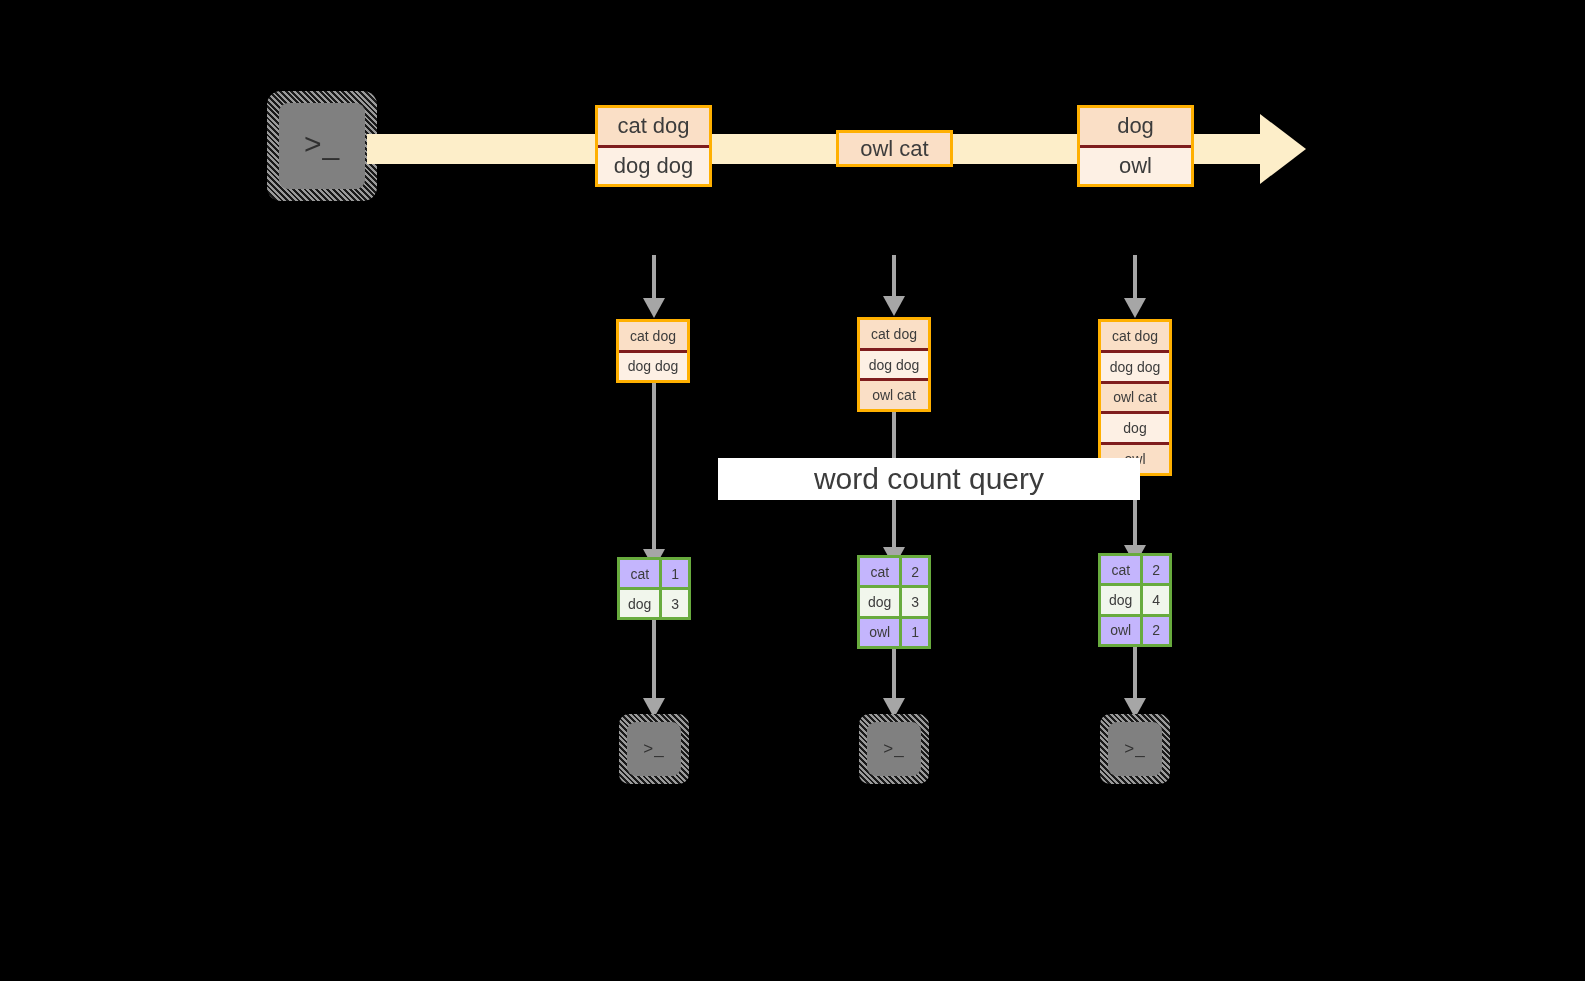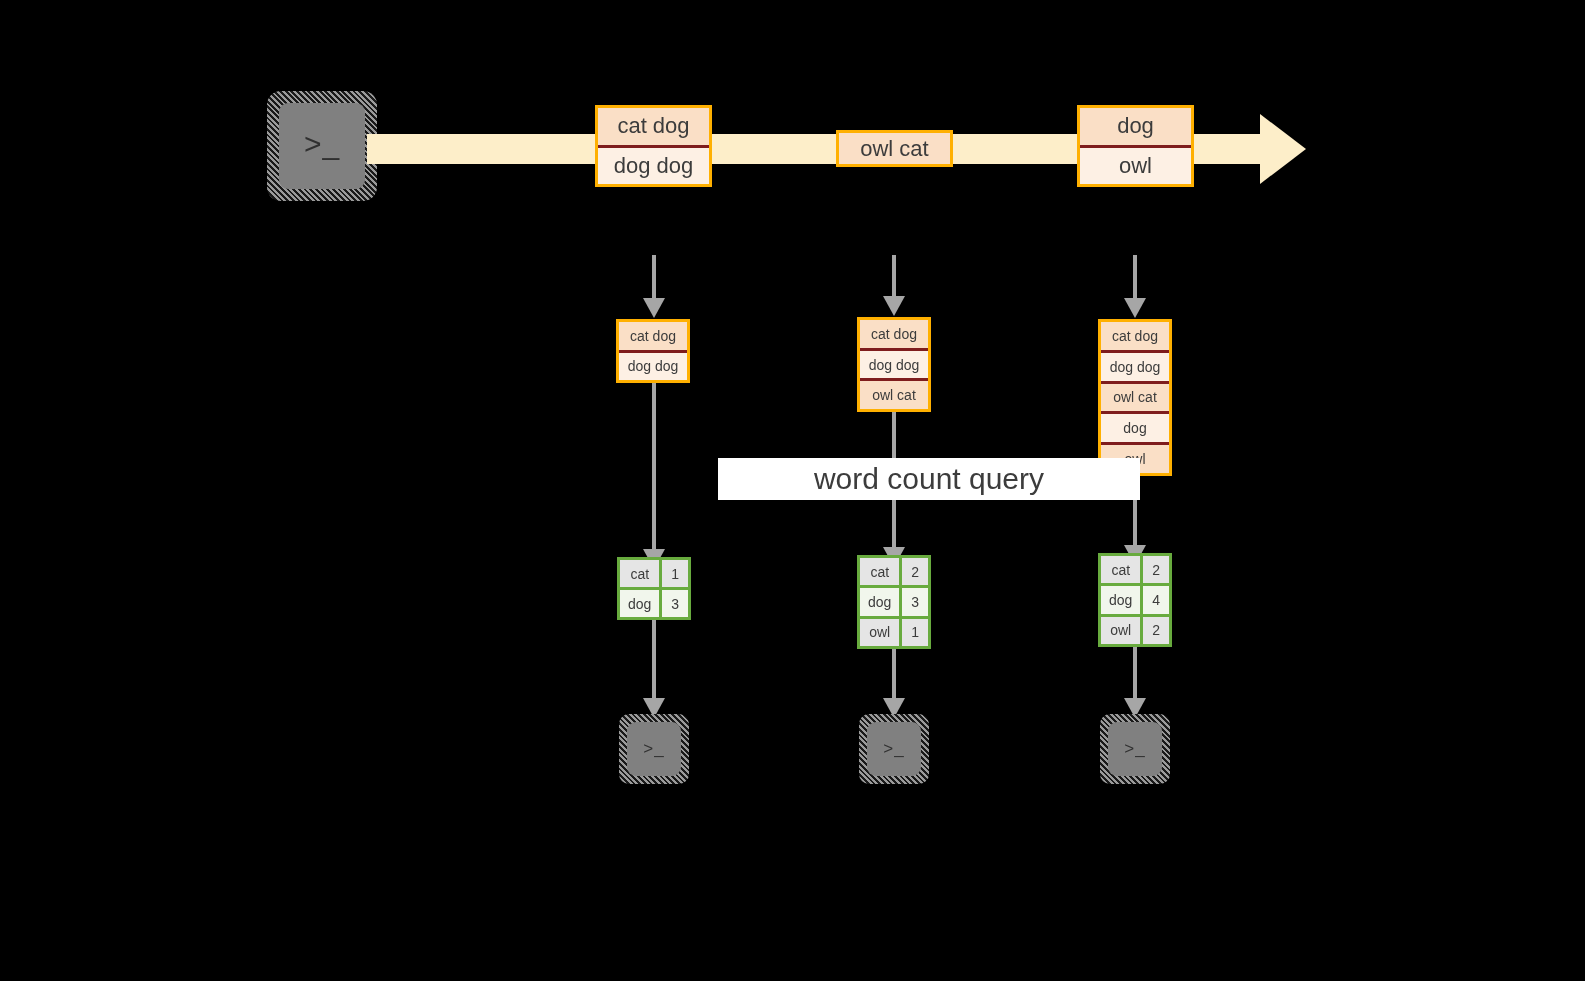--- a/index.html
+++ b/index.html
@@ -93,21 +93,21 @@
   .tbl .tc {
     box-sizing: border-box;
     display: flex;
     align-items: center;
     justify-content: center;
     color: #3c3c3c;
     white-space: nowrap;
   }
   .tbl .tc.key { flex: 0 0 58%; }
   .tbl .tc.val { flex: 1 1 auto; border-left: 3px solid #68ab3e; }
-  .tbl .trow.dark  .tc { background: #e5e5e5; }
+  .tbl .trow.dark  .tc { background: #c4b5fd; }
   .tbl .trow.light .tc { background: #f1f6ec; }
 
   
   .conn {
     position: absolute;
     background: #a6a6a6;
     width: 4px;
   }
   .conn-head {
     position: absolute;

